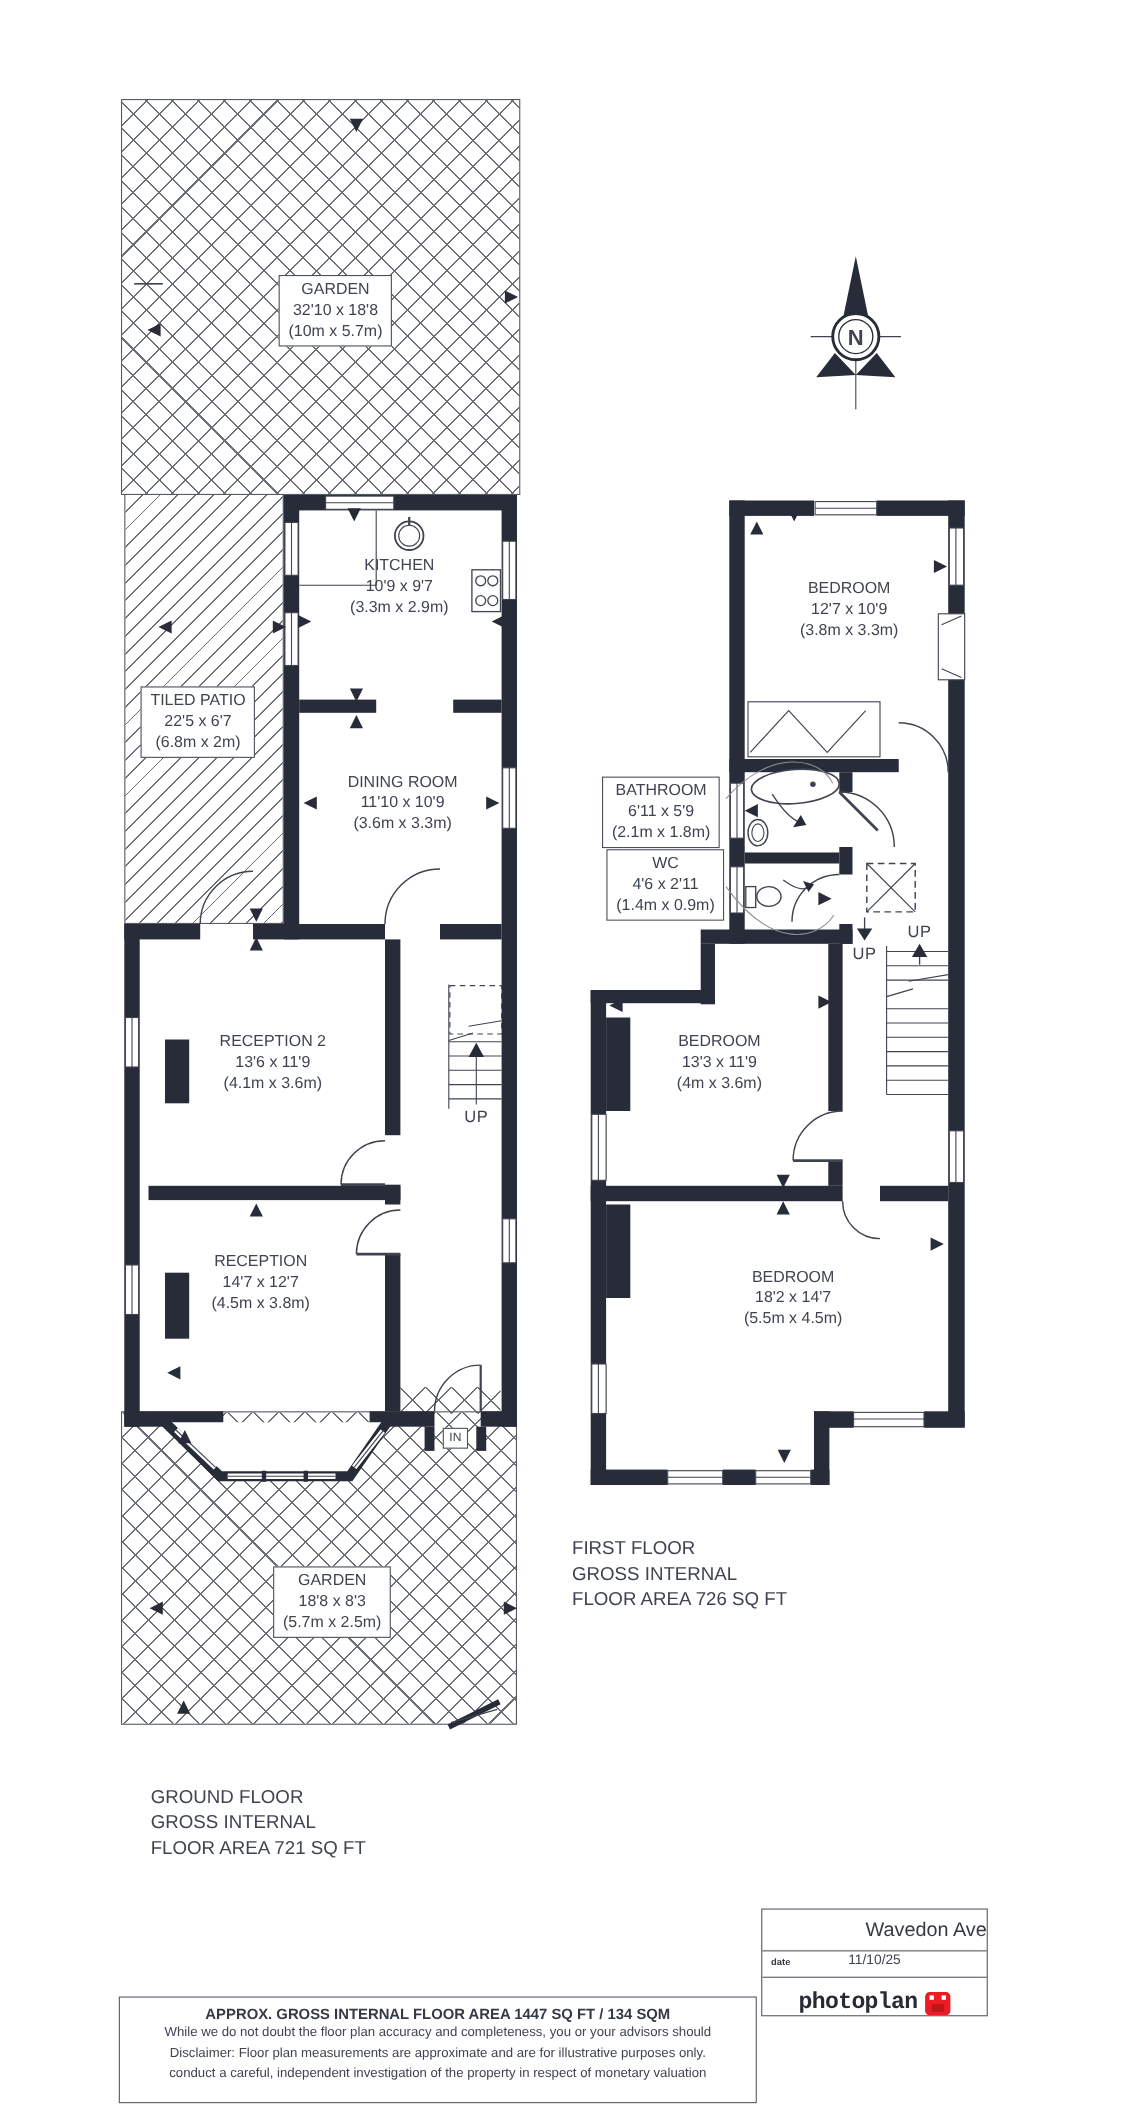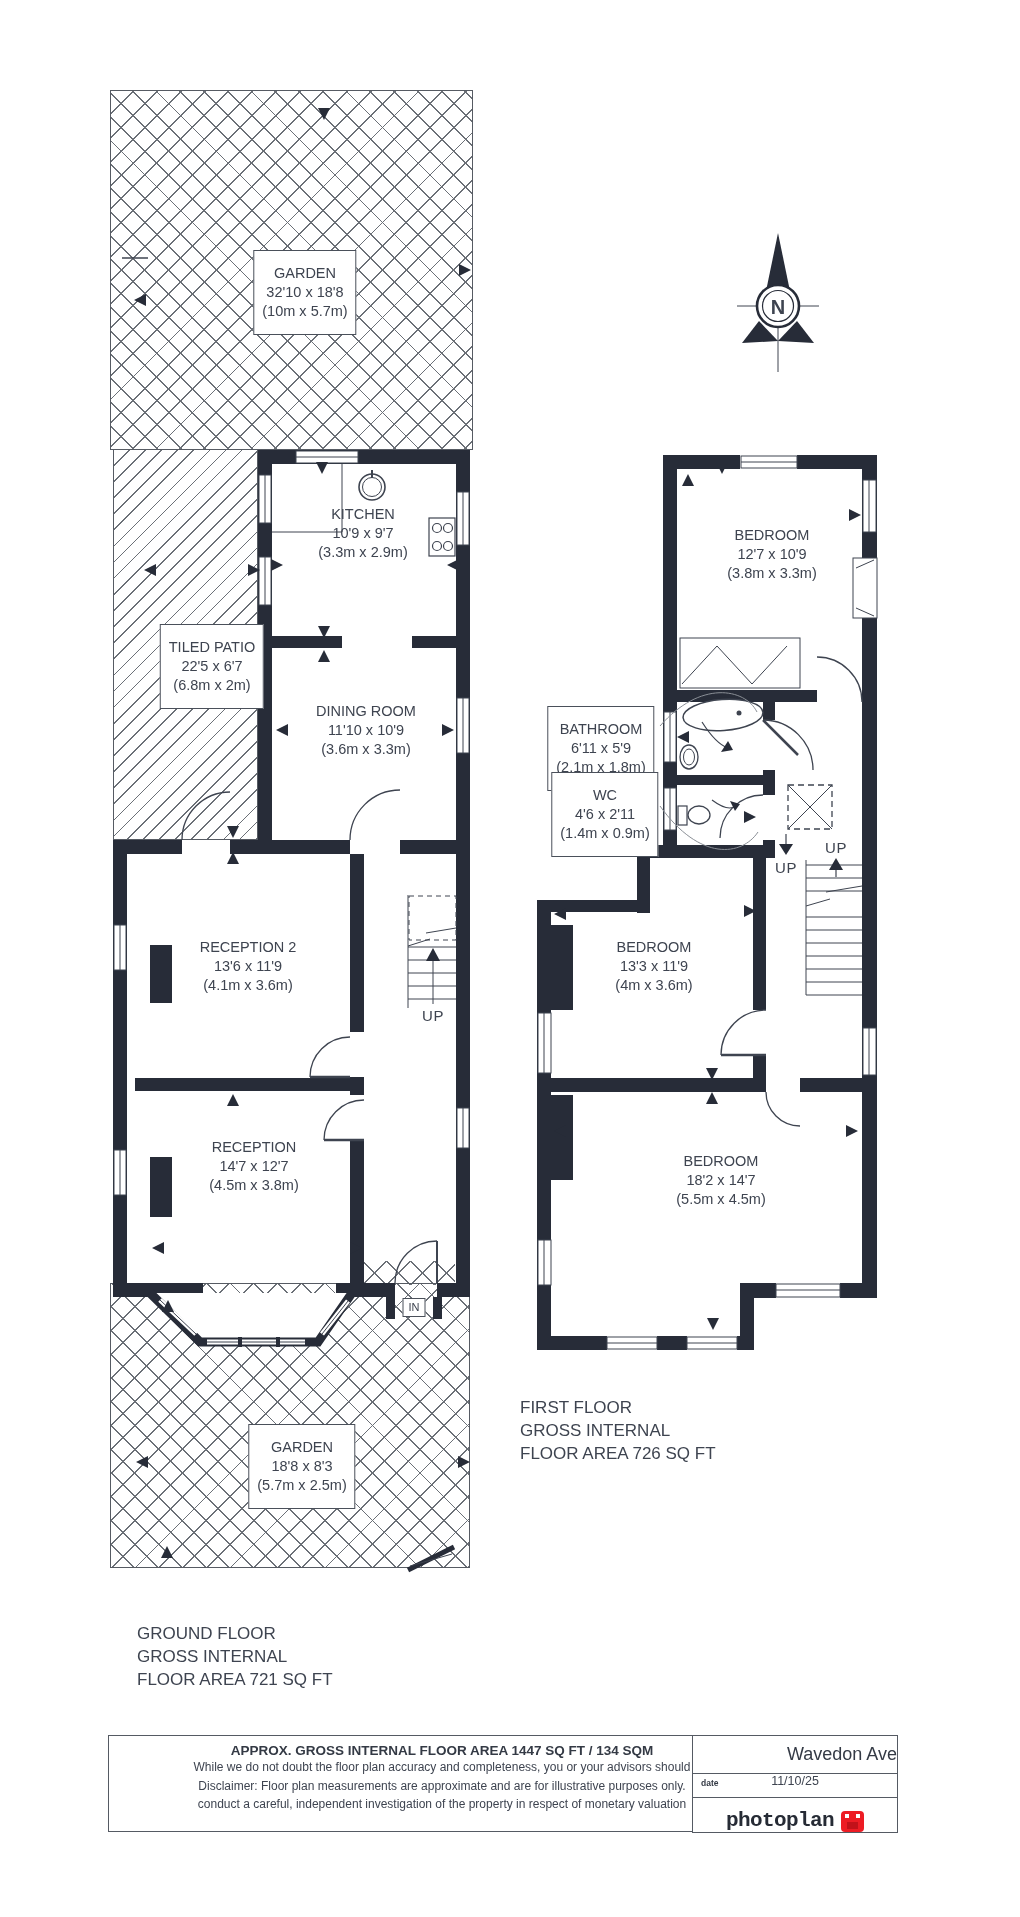--- a/index.html
+++ b/index.html
@@ -8,21 +8,21 @@
   .hatch{position:absolute;border:1.5px solid #565b63;box-sizing:border-box;}
   .cross{background-image:
      repeating-linear-gradient(45deg,transparent 0,transparent 15.5px,#6b7077 15.5px,#6b7077 16.8px),
      repeating-linear-gradient(135deg,transparent 0,transparent 15.5px,#6b7077 15.5px,#6b7077 16.8px);}
   .diag{background-image:
      repeating-linear-gradient(135deg,transparent 0,transparent 10.2px,#6b7077 10.2px,#6b7077 11.4px);}
   .plan-svg{position:absolute;left:0;top:0;}
   svg text{font-family:"Liberation Sans",sans-serif;fill:#3e4450;}
   .lbl{position:absolute;transform:translateX(-50%);text-align:center;font-size:14.5px;
        line-height:19px;color:#3e4450;white-space:nowrap;}
-  .boxed{border:1.5px solid #4a505a;background:#fff;padding:13px 8px;}
+  .boxed{border:1.5px solid #4a505a;background:#fff;padding:3px 8px;}
   .small{font-size:11px;line-height:13px;padding:2px 5px;}
   .up{font-size:15px;letter-spacing:.5px;}
   .cap{position:absolute;font-size:17px;line-height:23px;color:#3e4450;white-space:nowrap;}
   .fbox{position:absolute;border:1.6px solid #555a63;box-sizing:border-box;background:#fff;}
   .f-title{font-weight:bold;font-size:13.5px;text-align:center;margin-top:7px;color:#343a45;}
   .f-line{font-size:12px;line-height:18.5px;text-align:center;color:#3e4450;}
   .addr-row{height:37px;border-bottom:1.4px solid #555a63;display:flex;align-items:center;
             justify-content:flex-end;font-size:18px;color:#343a45;}
   .date-row{height:23px;border-bottom:1.4px solid #555a63;position:relative;display:flex;
             align-items:flex-start;justify-content:center;font-size:12.5px;}
@@ -309,21 +309,21 @@
       <text x="778" y="314" font-size="20" font-weight="bold" text-anchor="middle">N</text>
     </g>
   </svg>
 
   <div class="lbl boxed" style="left:305px;top:250px;">
     <div>GARDEN</div>
     <div>32'10 x 18'8</div>
     <div>(10m x 5.7m)</div>
   </div>
 
-  <div class="lbl boxed" style="left:212px;top:624px;">
+  <div class="lbl boxed" style="left:180px;top:624px;">
     <div>TILED PATIO</div>
     <div>22'5 x 6'7</div>
     <div>(6.8m x 2m)</div>
   </div>
 
   <div class="lbl" style="left:363px;top:505px;">
     <div>KITCHEN</div>
     <div>10'9 x 9'7</div>
     <div>(3.3m x 2.9m)</div>
   </div>
@@ -333,21 +333,21 @@
     <div>11'10 x 10'9</div>
     <div>(3.6m x 3.3m)</div>
   </div>
 
   <div class="lbl" style="left:248px;top:938px;">
     <div>RECEPTION 2</div>
     <div>13'6 x 11'9</div>
     <div>(4.1m x 3.6m)</div>
   </div>
 
-  <div class="lbl" style="left:254px;top:1138px;text-align:center;">
+  <div class="lbl" style="left:237px;top:1138px;text-align:center;">
     <div>RECEPTION</div>
     <div>14'7 x 12'7</div>
     <div>(4.5m x 3.8m)</div>
   </div>
 
   <div class="lbl boxed" style="left:302px;top:1424px;">
     <div>GARDEN</div>
     <div>18'8 x 8'3</div>
     <div>(5.7m x 2.5m)</div>
   </div>
@@ -392,21 +392,21 @@
     <div>GROUND FLOOR</div>
     <div>GROSS INTERNAL</div>
     <div>FLOOR AREA 721 SQ FT</div>
   </div>
   <div class="cap" style="left:520px;top:1396px;">
     <div>FIRST FLOOR</div>
     <div>GROSS INTERNAL</div>
     <div>FLOOR AREA 726 SQ FT</div>
   </div>
 
-  <div class="fbox" style="left:108px;top:1735px;width:668px;height:97px;">
+  <div class="fbox" style="left:108px;top:1815px;width:580px;height:97px;">
     <div class="f-title">APPROX. GROSS INTERNAL FLOOR AREA 1447 SQ FT / 134 SQM</div>
     <div class="f-line">While we do not doubt the floor plan accuracy and completeness, you or your advisors should</div>
     <div class="f-line">Disclaimer: Floor plan measurements are approximate and are for illustrative purposes only.</div>
     <div class="f-line">conduct a careful, independent investigation of the property in respect of monetary valuation</div>
   </div>
 
   <div class="fbox" style="left:692px;top:1735px;width:206px;height:98px;">
     <div class="addr-row">
       <span>Wavedon Ave</span>
     </div>

